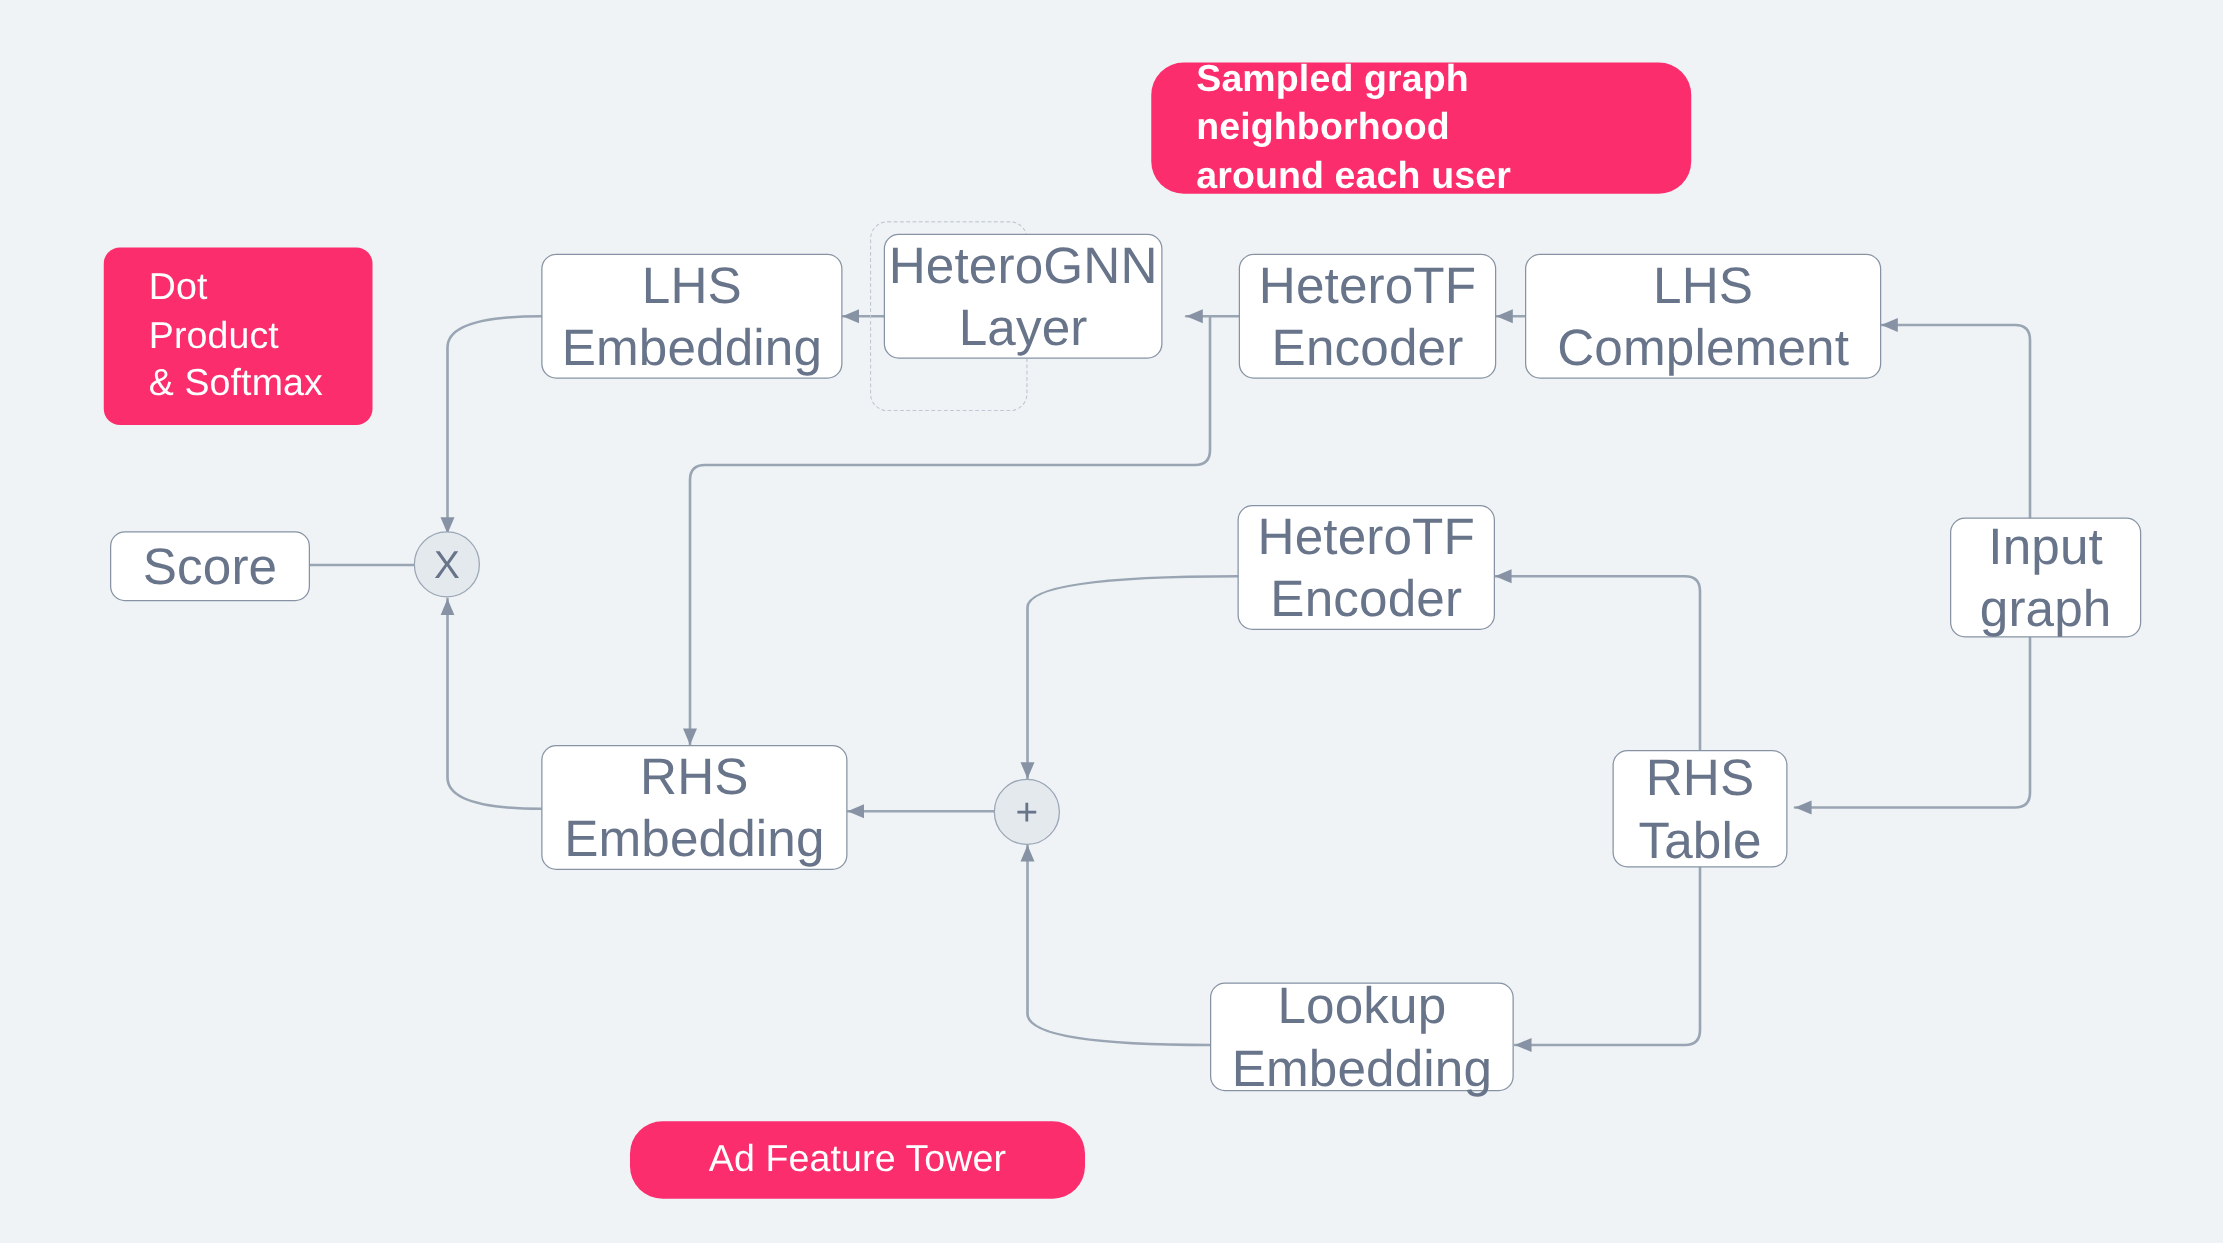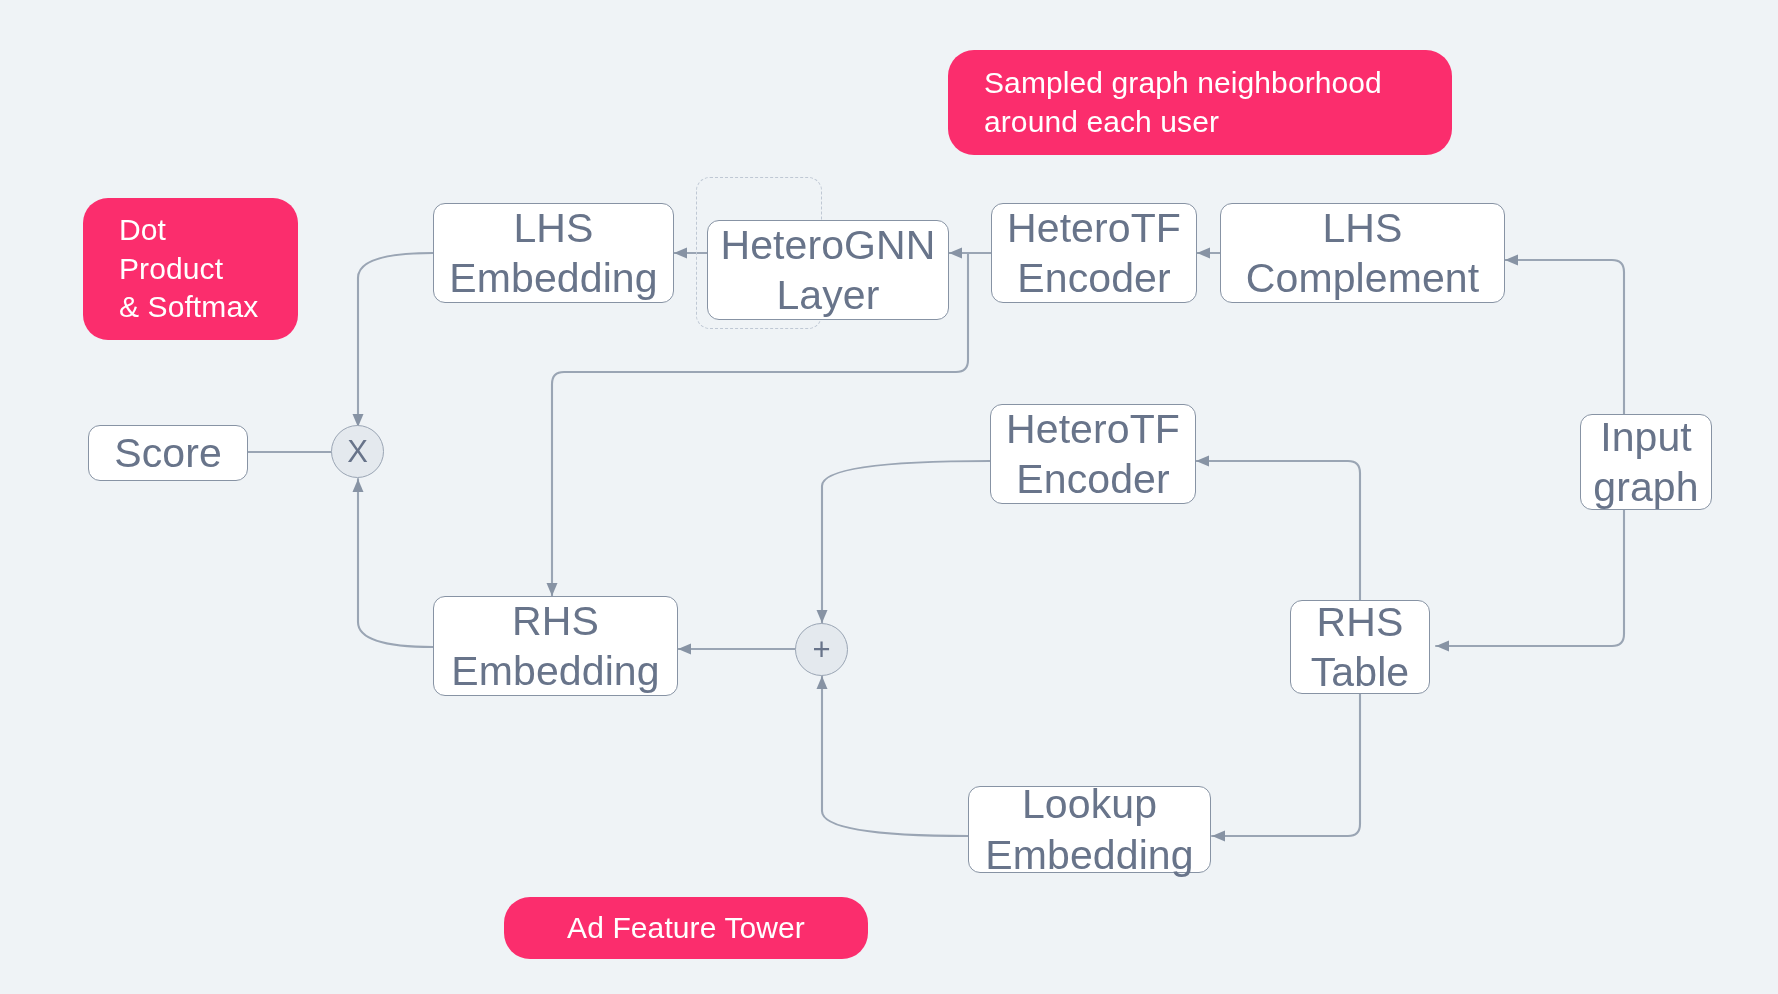--- a/index.html
+++ b/index.html
@@ -122,52 +122,52 @@
 
       <path d="M 795 649 L 678 649" marker-end="url(#arrow)"></path>
     </g>
   </svg>
 
   <div class="dashed-group" style="left:696px; top:177px; width:126px; height:152px;"></div>
 
   <div class="node" style="left:433px; top:203px; width:241px; height:100px;">LHS
 Embedding</div>
 
-  <div class="node" style="left:707px; top:220px; width:242px; height:100px;">HeteroGNN
+  <div class="node" style="left:707px; top:187px; width:223px; height:100px;">HeteroGNN
 Layer</div>
 
   <div class="node" style="left:991px; top:203px; width:206px; height:100px;">HeteroTF
 Encoder</div>
 
   <div class="node" style="left:1220px; top:203px; width:285px; height:100px;">LHS
 Complement</div>
 
-  <div class="node" style="left:1560px; top:414px; width:132px; height:96px;margin-left:20px;">Input
+  <div class="node" style="left:1560px; top:414px; width:153px; height:96px;">Input
 graph</div>
 
   <div class="node" style="left:88px; top:425px; width:160px; height:56px;">Score</div>
 
   <div class="node" style="left:433px; top:596px; width:245px; height:100px;">RHS
 Embedding</div>
 
   <div class="node" style="left:990px; top:404px; width:206px; height:100px;">HeteroTF
 Encoder</div>
 
   <div class="node" style="left:1290px; top:600px; width:140px; height:94px;">RHS
 Table</div>
 
   <div class="node" style="left:968px; top:786px; width:243px; height:87px;">Lookup
 Embedding</div>
 
   <div class="op-node" style="left:331px; top:425px; width:53px; height:53px;">X</div>
 
   <div class="op-node" style="left:795px; top:623px; width:53px; height:53px;">+</div>
 
-  <div class="badge multiline" style="left:948px; top:50px; width:504px; height:105px;">Sampled graph neighborhood
+  <div class="badge multiline" style="left:921px; top:50px; width:432px; height:105px;font-weight:bold;">Sampled graph neighborhood
 around each user</div>
 
-  <div class="badge multiline" style="left:83px; top:198px; width:215px; height:142px; border-radius:25px;">Dot
+  <div class="badge multiline" style="left:83px; top:198px; width:215px; height:142px; border-radius:13px;">Dot
 Product
 &amp; Softmax</div>
 
   <div class="badge" style="left:504px; top:897px; width:364px; height:62px; justify-content:center;">Ad Feature Tower</div>
 
 </div>
 
 </body></html>

